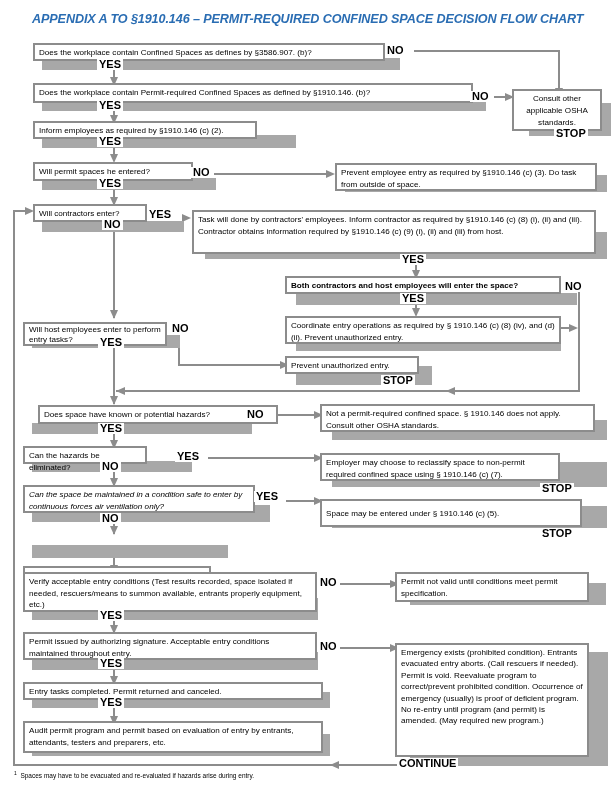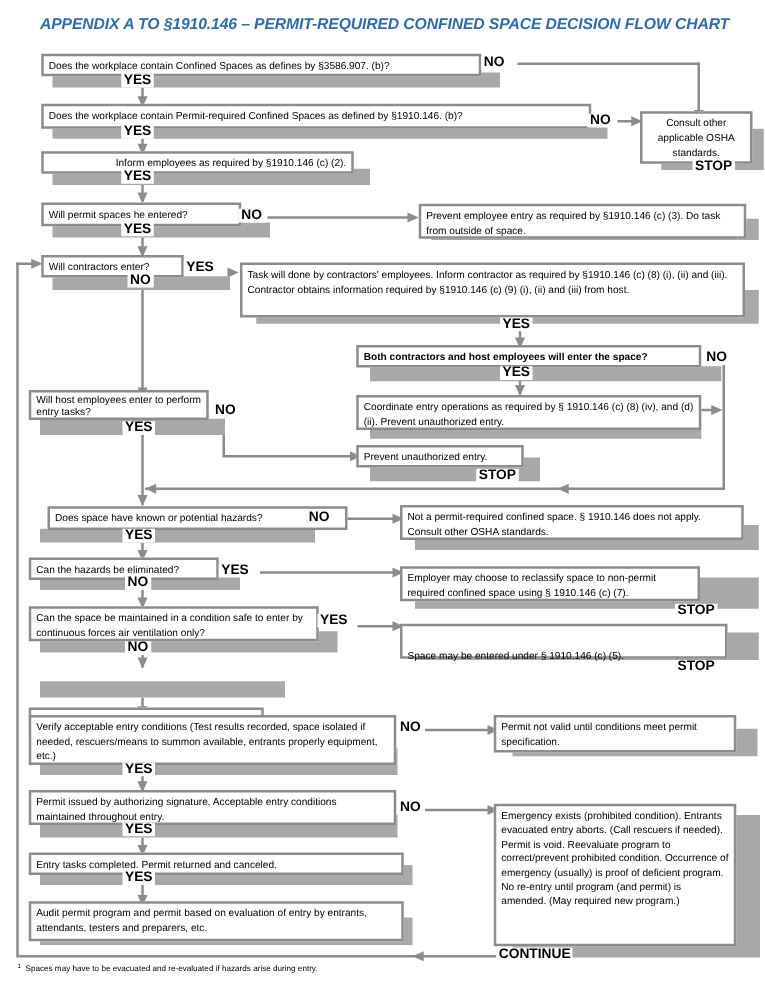--- a/index.html
+++ b/index.html
@@ -111,21 +111,21 @@
 <div class="shadow" style="left:42px;top:101px;width:444px;height:10px;"></div>
 <div class="box" style="left:33px;top:83px;width:440px;height:20px;"><span>Does the workplace contain Permit-required Confined Spaces as defined by §1910.146. (b)?</span></div>
 <div class="lbl" style="left:97px;top:100px;">YES</div>
 <div class="lbl" style="left:470px;top:91px;">NO</div>
 
 <div class="shadow" style="left:529px;top:103px;width:82px;height:33px;"></div>
 <div class="box center" style="left:512px;top:89px;width:90px;height:42px;line-height:12px;"><span>Consult other applicable OSHA standards.</span></div>
 <div class="lbl" style="left:554px;top:128px;">STOP</div>
 
 <div class="shadow" style="left:42px;top:135px;width:254px;height:13px;"></div>
-<div class="box" style="left:33px;top:121px;width:250px;height:18px;text-align:right;"><span>Inform employees as required by §1910.146 (c) (2).</span></div>
+<div class="box" style="left:33px;top:121px;width:224px;height:18px;"><span>Inform employees as required by §1910.146 (c) (2).</span></div>
 <div class="lbl" style="left:97px;top:136px;">YES</div>
 
 <div class="shadow" style="left:42px;top:178px;width:174px;height:12px;"></div>
 <div class="box" style="left:33px;top:162px;width:160px;height:19px;"><span>Will permit spaces he entered?</span></div>
 <div class="lbl" style="left:97px;top:178px;">YES</div>
 <div class="lbl" style="left:191px;top:167px;">NO</div>
 
 <div class="shadow" style="left:345px;top:175px;width:262px;height:17px;"></div>
 <div class="box" style="left:335px;top:163px;width:262px;height:28px;"><span>Prevent employee entry as required by  §1910.146 (c) (3).  Do task from outside of space.</span></div>
 
@@ -137,55 +137,55 @@
 <div class="shadow" style="left:205px;top:232px;width:402px;height:27px;"></div>
 <div class="box" style="left:192px;top:210px;width:404px;height:44px;"><span>Task will done by contractors' employees. Inform contractor as required by §1910.146 (c) (8) (i), (ii) and (iii).  Contractor obtains information required by §1910.146 (c) (9) (i), (ii) and (iii) from host.</span></div>
 <div class="lbl" style="left:400px;top:254px;">YES</div>
 
 <div class="shadow" style="left:296px;top:293px;width:281px;height:12px;"></div>
 <div class="box" style="left:285px;top:276px;width:276px;height:18px;font-weight:bold;"><span>Both contractors and host employees will enter the space?</span></div>
 <div class="lbl" style="left:400px;top:293px;">YES</div>
 <div class="lbl" style="left:563px;top:281px;">NO</div>
 
 <div class="shadow" style="left:32px;top:335px;width:148px;height:13px;"></div>
-<div class="box" style="left:23px;top:312px;width:144px;height:24px;line-height:10px;padding-top:1px;"><span>Will host employees enter to perform entry tasks?</span></div>
+<div class="box" style="left:23px;top:322px;width:144px;height:24px;line-height:10px;padding-top:1px;"><span>Will host employees enter to perform entry tasks?</span></div>
 <div class="lbl" style="left:98px;top:337px;">YES</div>
 <div class="lbl" style="left:170px;top:323px;">NO</div>
 
 <div class="shadow" style="left:296px;top:327px;width:265px;height:24px;"></div>
 <div class="box" style="left:285px;top:316px;width:276px;height:28px;"><span>Coordinate entry operations as required by § 1910.146 (c) (8) (iv), and (d) (ii).  Prevent unauthorized entry.</span></div>
 
 <div class="shadow" style="left:296px;top:366px;width:136px;height:19px;"></div>
 <div class="box" style="left:285px;top:356px;width:134px;height:18px;"><span>Prevent unauthorized entry.</span></div>
 <div class="lbl" style="left:381px;top:375px;">STOP</div>
 
 <div class="shadow" style="left:32px;top:423px;width:220px;height:11px;"></div>
 <div class="box" style="left:38px;top:405px;width:240px;height:19px;"><span>Does space have known or potential hazards?</span></div>
 <div class="lbl" style="left:98px;top:423px;">YES</div>
 <div class="lbl" style="left:245px;top:409px;">NO</div>
 
 <div class="shadow" style="left:332px;top:420px;width:275px;height:20px;"></div>
 <div class="box" style="left:320px;top:404px;width:275px;height:28px;"><span>Not a permit-required confined space.  § 1910.146 does not apply.  Consult other OSHA standards.</span></div>
 
 <div class="shadow" style="left:32px;top:461px;width:160px;height:11px;"></div>
-<div class="box" style="left:23px;top:446px;width:152px;height:18px;"><span>Can the hazards be eliminated?</span></div>
+<div class="box" style="left:23px;top:446px;width:124px;height:18px;"><span>Can the hazards be eliminated?</span></div>
 <div class="lbl" style="left:100px;top:461px;">NO</div>
 <div class="lbl" style="left:175px;top:451px;">YES</div>
 
 <div class="shadow" style="left:332px;top:462px;width:275px;height:25px;"></div>
 <div class="box" style="left:320px;top:453px;width:240px;height:28px;"><span>Employer may choose to reclassify space to non-permit required confined space using § 1910.146 (c) (7).</span></div>
 <div class="lbl" style="left:540px;top:483px;">STOP</div>
 
 <div class="shadow" style="left:32px;top:505px;width:238px;height:17px;"></div>
-<div class="box" style="left:23px;top:485px;width:232px;height:28px;"><span>Can the space be maintained in a condition safe to enter by continuous forces air ventilation only?</span></div>
+<div class="box" style="left:23px;top:485px;width:232px;height:28px;font-style:italic;"><span>Can the space be maintained in a condition safe to enter by continuous forces air ventilation only?</span></div>
 <div class="lbl" style="left:100px;top:513px;">NO</div>
 <div class="lbl" style="left:254px;top:491px;">YES</div>
 
 <div class="shadow" style="left:332px;top:506px;width:275px;height:22px;"></div>
-<div class="box" style="left:320px;top:499px;width:262px;height:28px;padding-top:18px;"><span>Space may be entered under  § 1910.146 (c) (5).</span></div>
+<div class="box" style="left:320px;top:499px;width:262px;height:28px;padding-top:7px;"><span>Space may be entered under  § 1910.146 (c) (5).</span></div>
 <div class="lbl" style="left:540px;top:528px;">STOP</div>
 
 <div class="shadow" style="left:32px;top:545px;width:196px;height:13px;"></div>
 <div class="box" style="left:23px;top:534px;width:188px;height:18px;margin-top:32px;"><span>Prepare for entry via permit procedures.</span></div>
 
 <div class="shadow" style="left:32px;top:598px;width:286px;height:22px;"></div>
 <div class="box" style="left:23px;top:572px;width:294px;height:40px;line-height:11.5px;"><span>Verify acceptable entry conditions (Test results recorded, space isolated if needed, rescuers/means to summon available, entrants properly equipment, etc.)</span></div>
 <div class="lbl" style="left:98px;top:610px;">YES</div>
 <div class="lbl" style="left:318px;top:577px;">NO</div>
 

